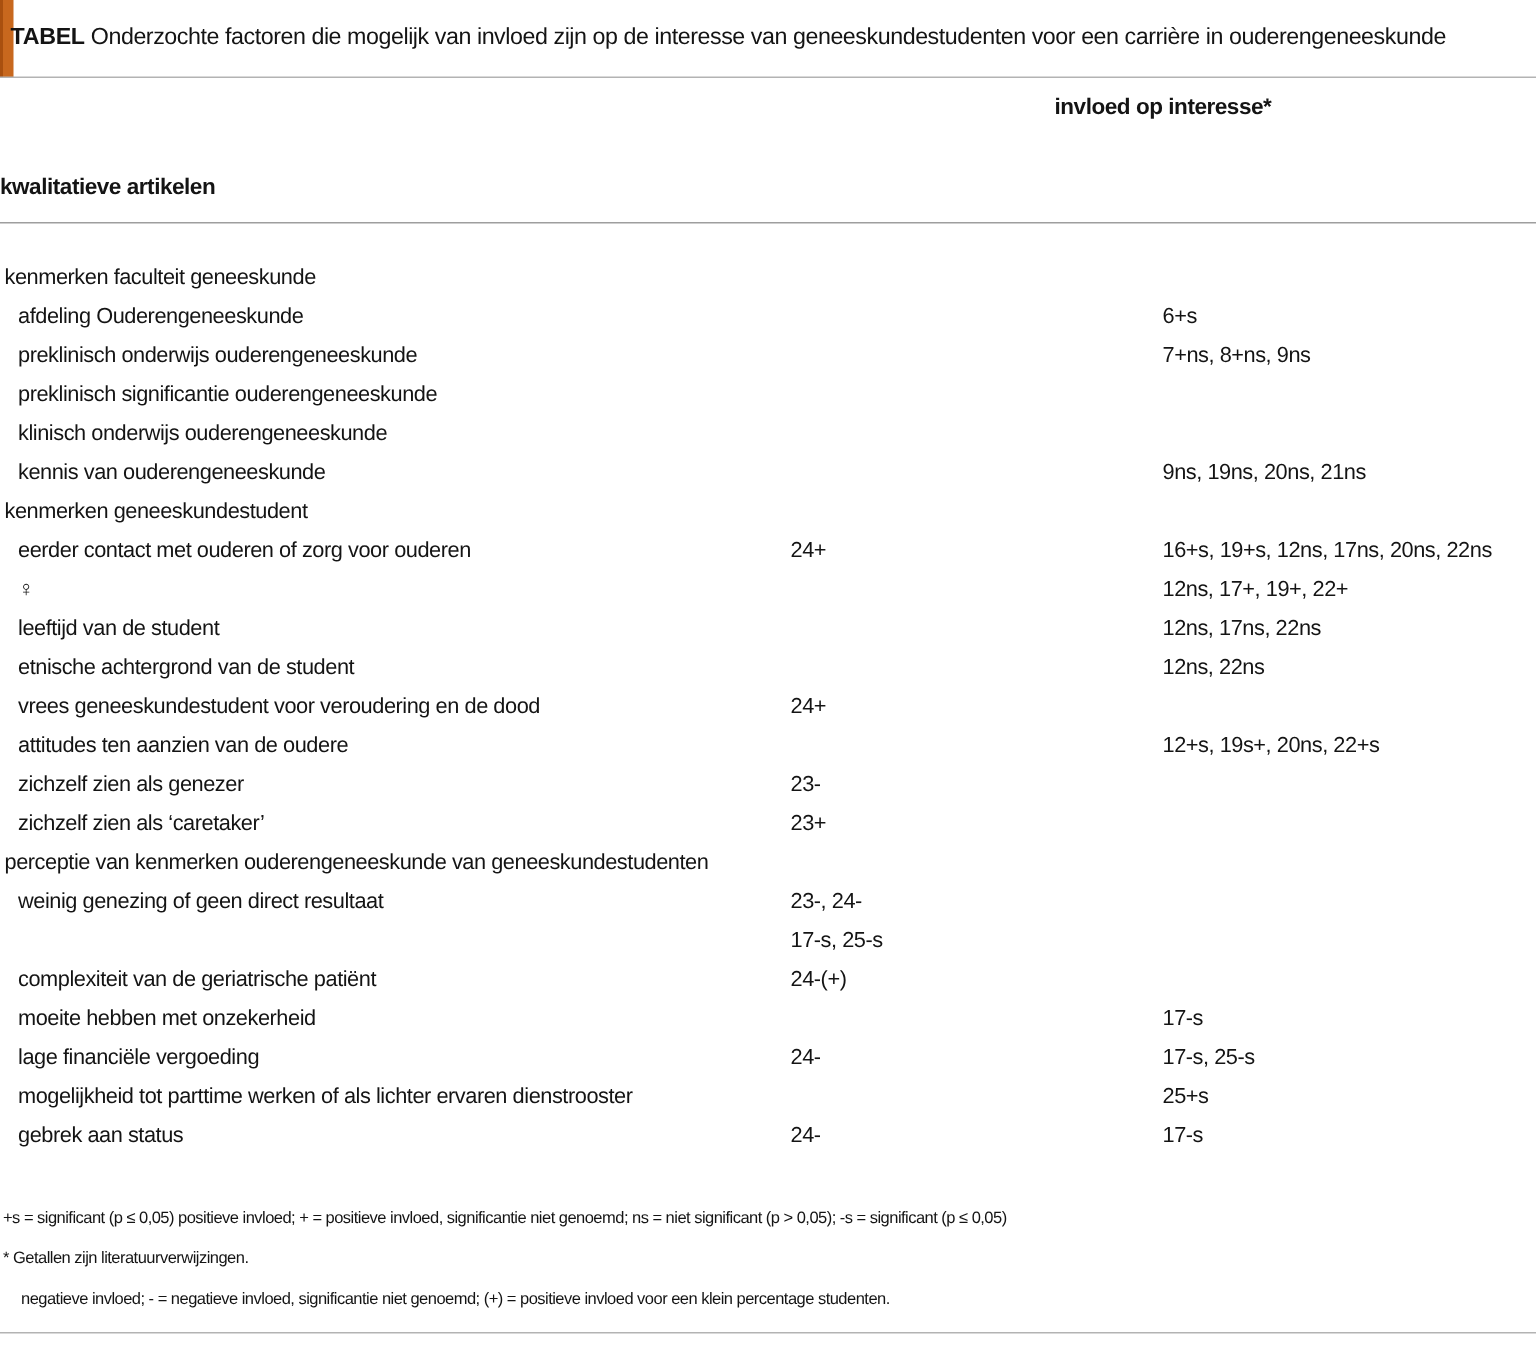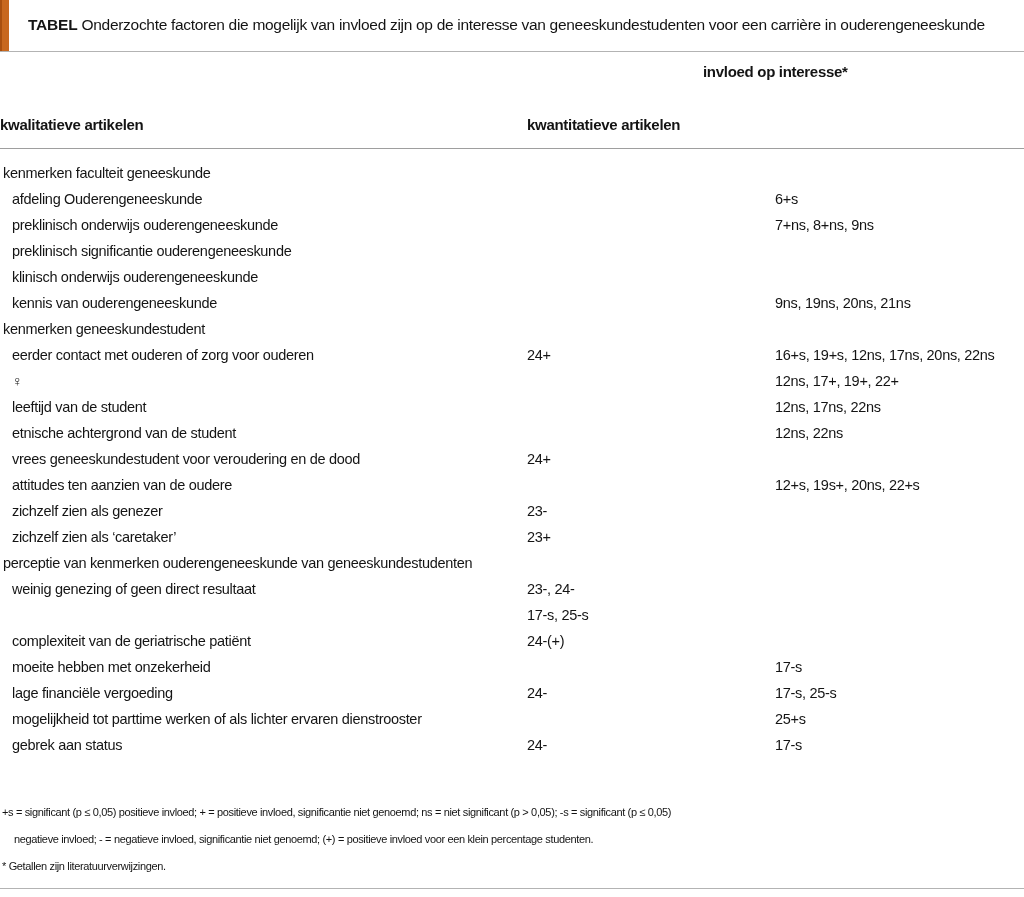--- a/index.html
+++ b/index.html
@@ -12,21 +12,21 @@
     letter-spacing: -0.3px;
     overflow: hidden;
   }
   .accent-bar {
     position: absolute; left: 0; top: 0;
     width: 9px; height: 52px;
     background: #c8681e;
     border-left: 2px solid #a9500f;
   }
   .title {
-    position: absolute; left: 28px; top: 14px; right: 2px;
+    position: absolute; left: 7px; top: 14px; right: 2px;
     font-size: 15.5px; line-height: 22px;
     white-space: nowrap;
   }
   .title-tag { font-weight: 700; letter-spacing: -0.2px; }
   .rule {
     position: absolute; left: 0; right: 0; height: 1px;
     background: #b3b3b3;
   }
   .rule-top { top: 51px; }
   .rule-header { top: 148px; background: #9e9e9e; }
@@ -34,21 +34,21 @@
   .span-header {
     position: absolute; left: 703px; top: 63px;
     font-weight: 700; font-size: 15px;
   }
   .col-headers {
     position: absolute; top: 116px; left: 0; right: 0;
     display: grid; grid-template-columns: 527px 248px 1fr;
     font-weight: 700; font-size: 15px;
   }
   .col-headers .h1 { padding-left: 3px; }
-  .tbody { position: absolute; top: 160px; left: 0; right: 0; }
+  .tbody { position: absolute; top: 172px; left: 0; right: 0; }
   .trow {
     height: 26px;
     display: grid; grid-template-columns: 527px 248px 1fr;
     align-items: center;
     font-size: 14.5px;
   }
   .trow .c1 { padding-left: 12px; white-space: nowrap; }
   .trow.group .c1 { padding-left: 3px; }
   .trow .c2, .trow .c3 { white-space: nowrap; }
   .footnotes {
@@ -70,21 +70,20 @@
     <span class="title-tag">TABEL</span>
     <span>Onderzochte factoren die mogelijk van invloed zijn op de interesse van geneeskundestudenten voor een carrière in ouderengeneeskunde</span>
   </div>
 
   <div class="rule rule-top"></div>
 
   <div class="span-header">invloed op interesse*</div>
 
   <div class="col-headers">
     <div class="h2">kwalitatieve artikelen</div>
-    <div class="h3">kwantitatieve artikelen</div>
   </div>
 
   <div class="rule rule-header"></div>
 
   <div class="tbody">
       <div class="trow group">
         <div class="c1">kenmerken faculteit geneeskunde</div>
         <div class="c2"></div>
         <div class="c3"></div>
       </div>
@@ -192,19 +191,19 @@
       </div>
       <div class="trow">
         <div class="c1">gebrek aan status</div>
         <div class="c2">24-</div>
         <div class="c3">17-s</div>
       </div>
     </div>
 
   <div class="footnotes">
     <div class="fline">+s = significant (p ≤ 0,05) positieve invloed; + = positieve invloed, significantie niet genoemd; ns = niet significant (p &gt; 0,05); -s = significant (p ≤ 0,05)</div>
+    <div class="fline">* Getallen zijn literatuurverwijzingen.</div>
     <div class="fline indent">negatieve invloed; - = negatieve invloed, significantie niet genoemd; (+) = positieve invloed voor een klein percentage studenten.</div>
-    <div class="fline">* Getallen zijn literatuurverwijzingen.</div>
   </div>
 
   <div class="rule rule-bottom"></div>
 
 </div>
 
 </body></html>

